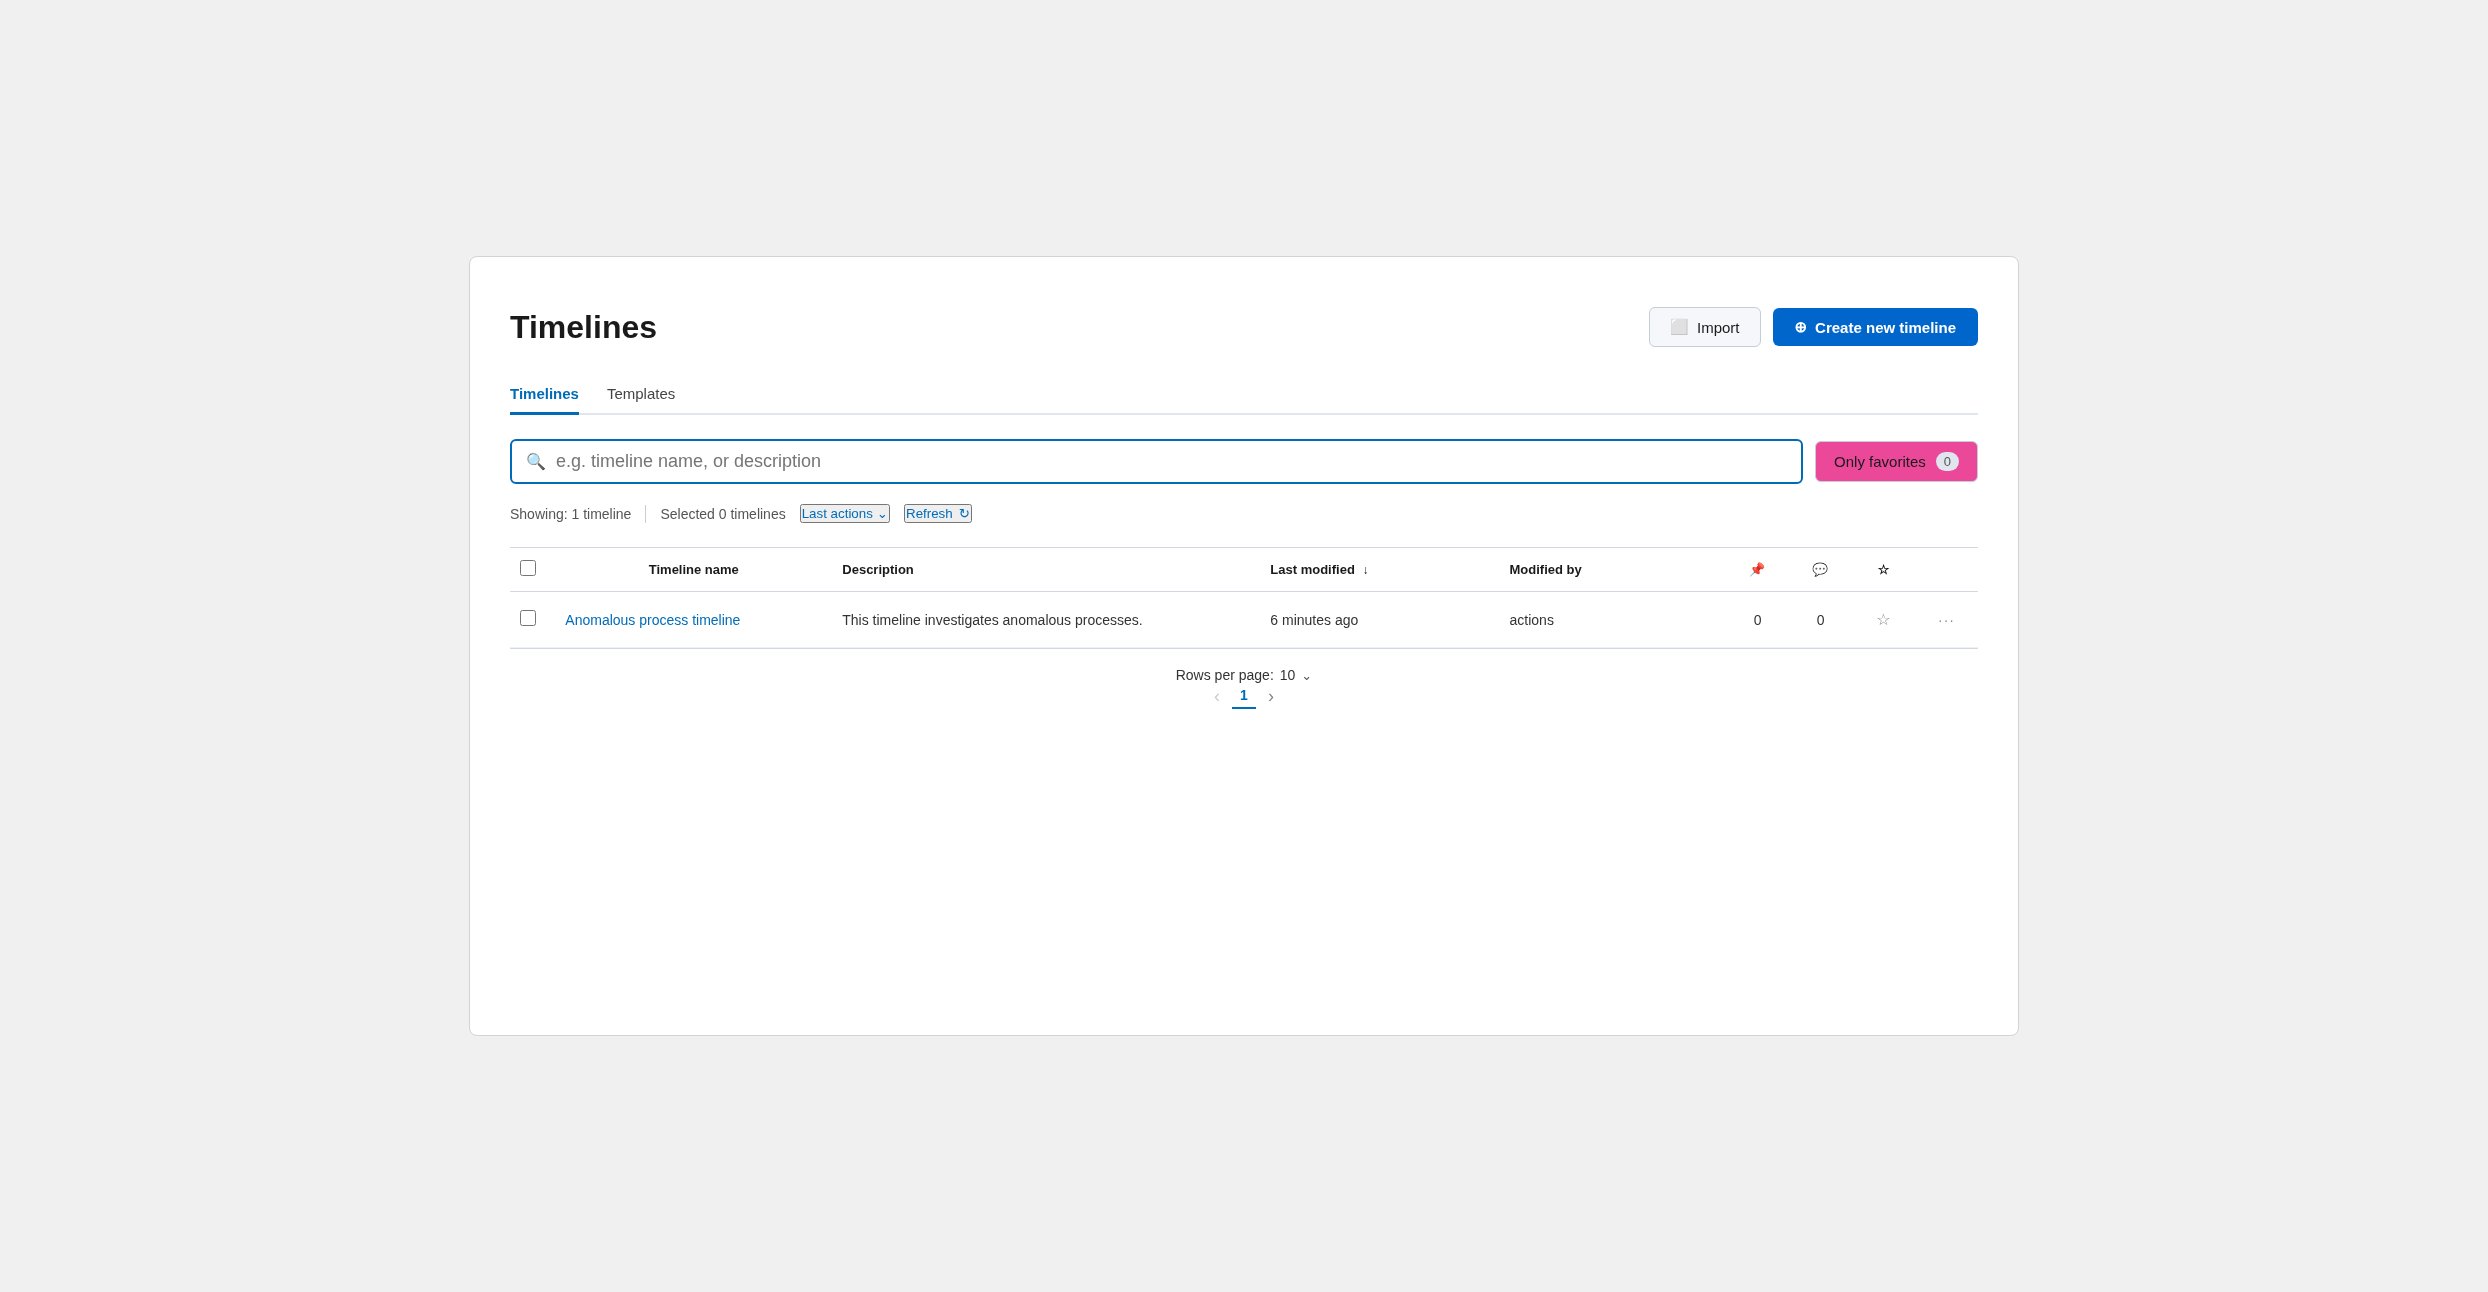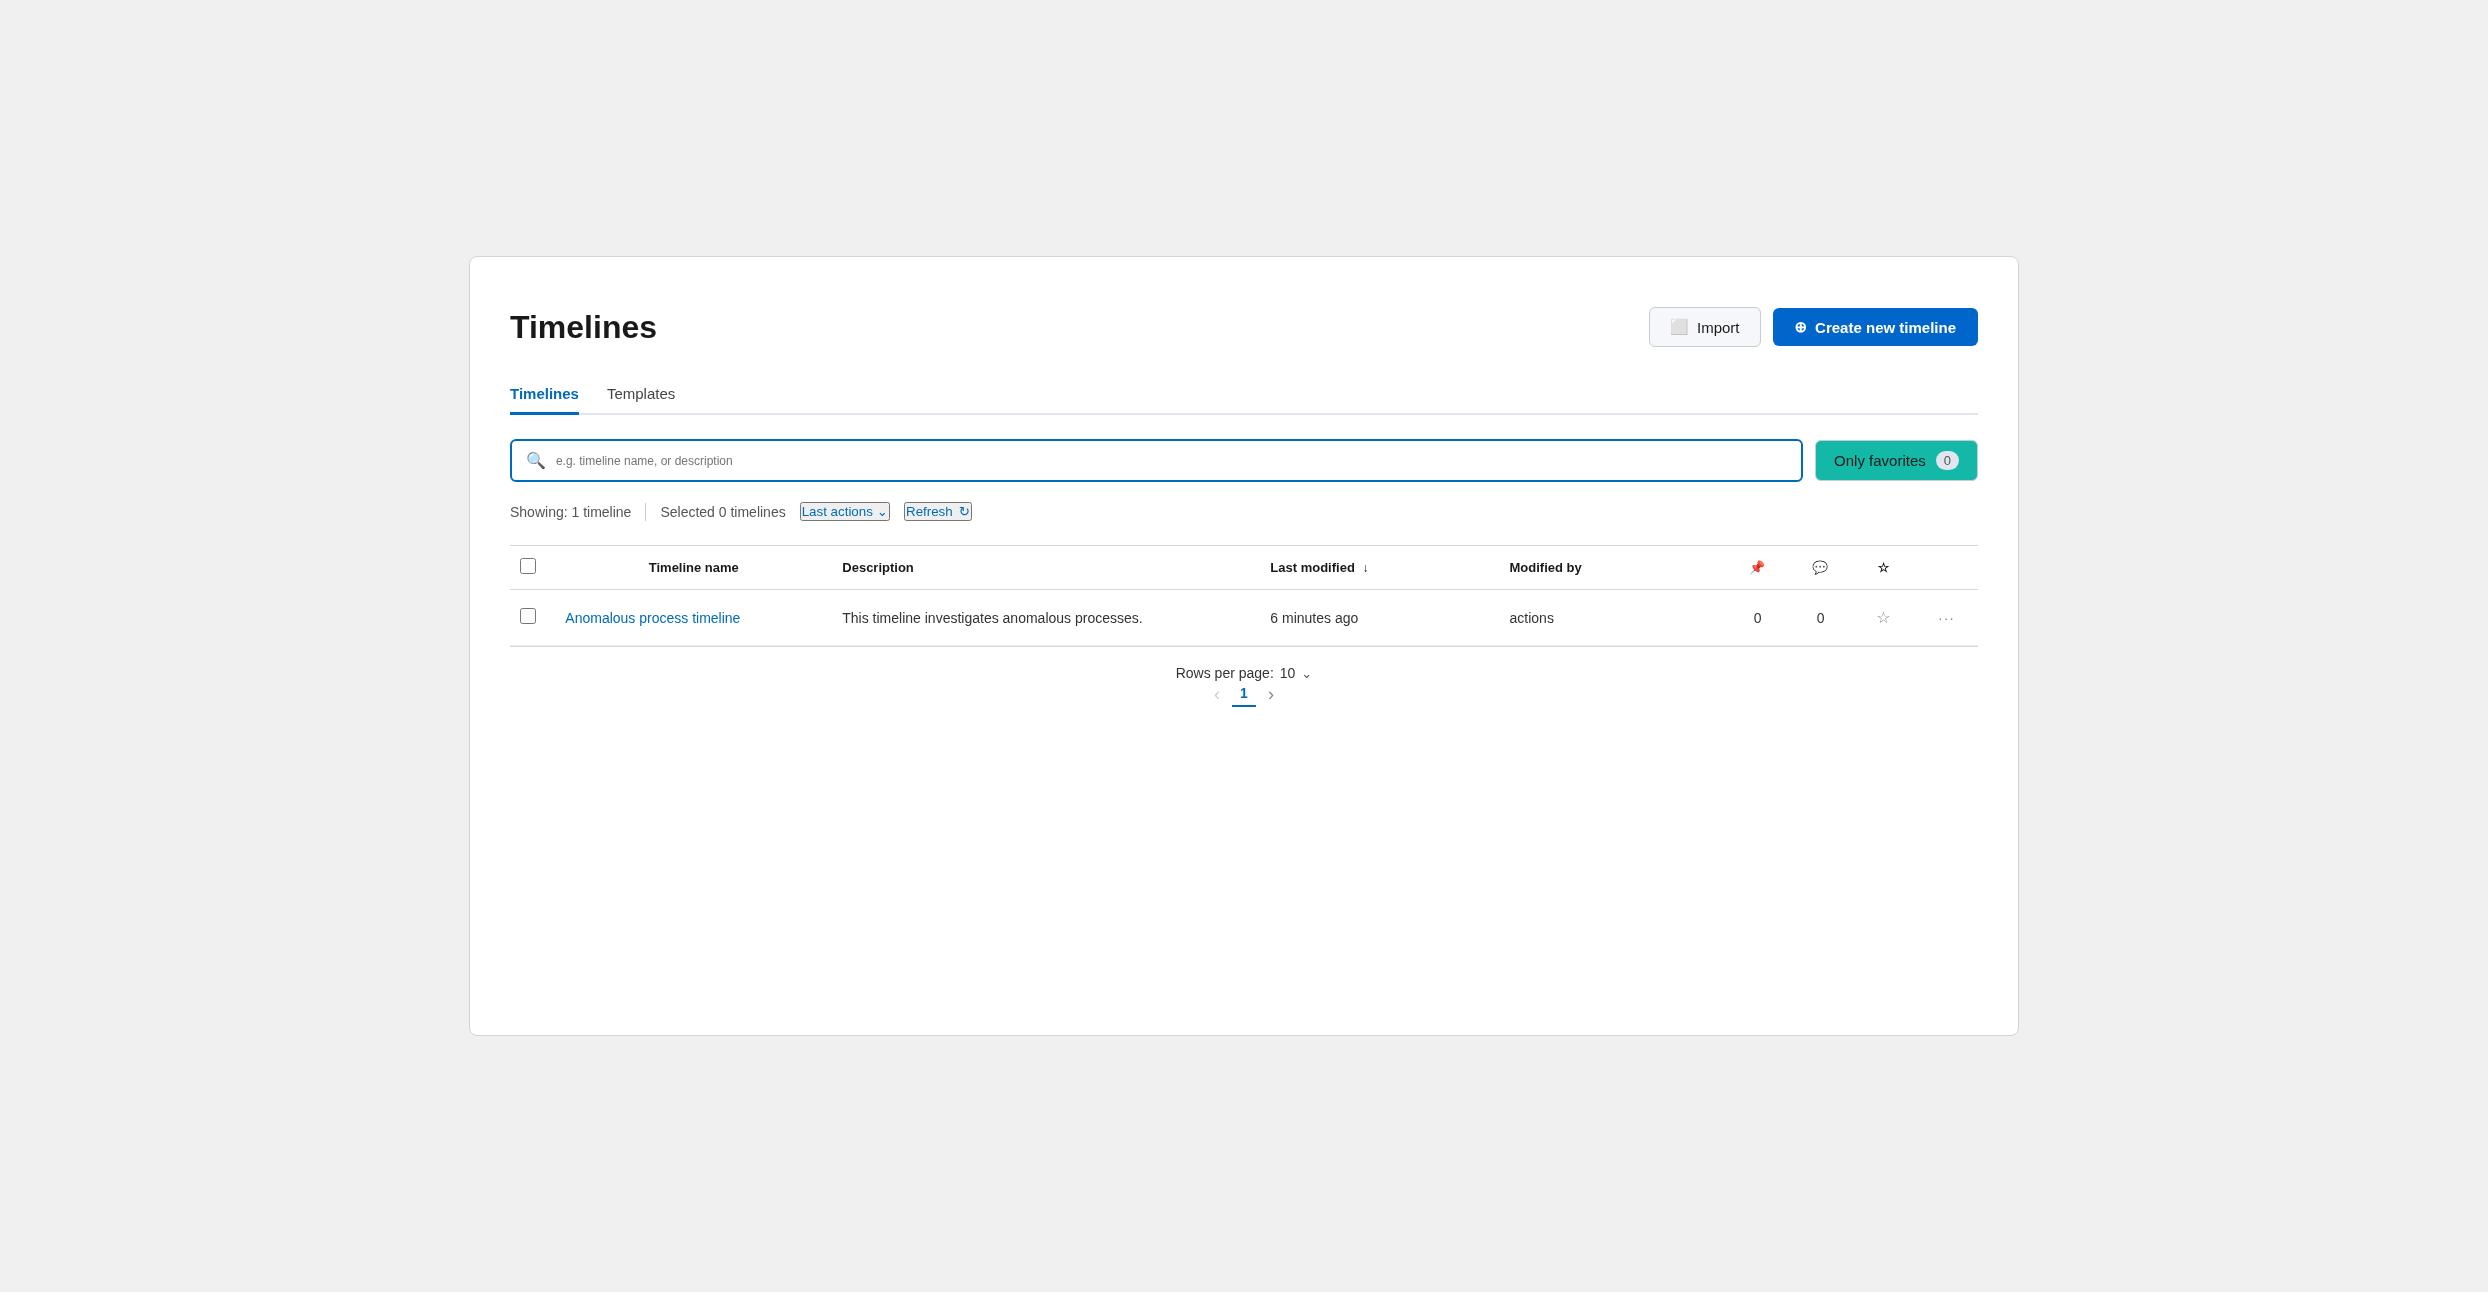--- a/index.html
+++ b/index.html
@@ -104,31 +104,31 @@
       padding: 10px 14px;
       background: #fff;
     }
     .search-icon {
       color: #888;
       font-size: 16px;
     }
     .search-input {
       border: none;
       outline: none;
-      font-size: 12px;
+      font-size: 18px;
       color: #aaa;
       width: 100%;
       background: transparent;
     }
     .only-favorites-btn {
       display: flex;
       align-items: center;
       gap: 10px;
       padding: 10px 18px;
-      background: #14b8a6;
+      background: #ec4899;
       border: 1px solid #c5cdd8;
       border-radius: 6px;
       font-size: 15px;
       color: #1a1a1a;
       cursor: pointer;
       white-space: nowrap;
     }
     .fav-badge {
       background: #e0e5ee;
       border-radius: 10px;

